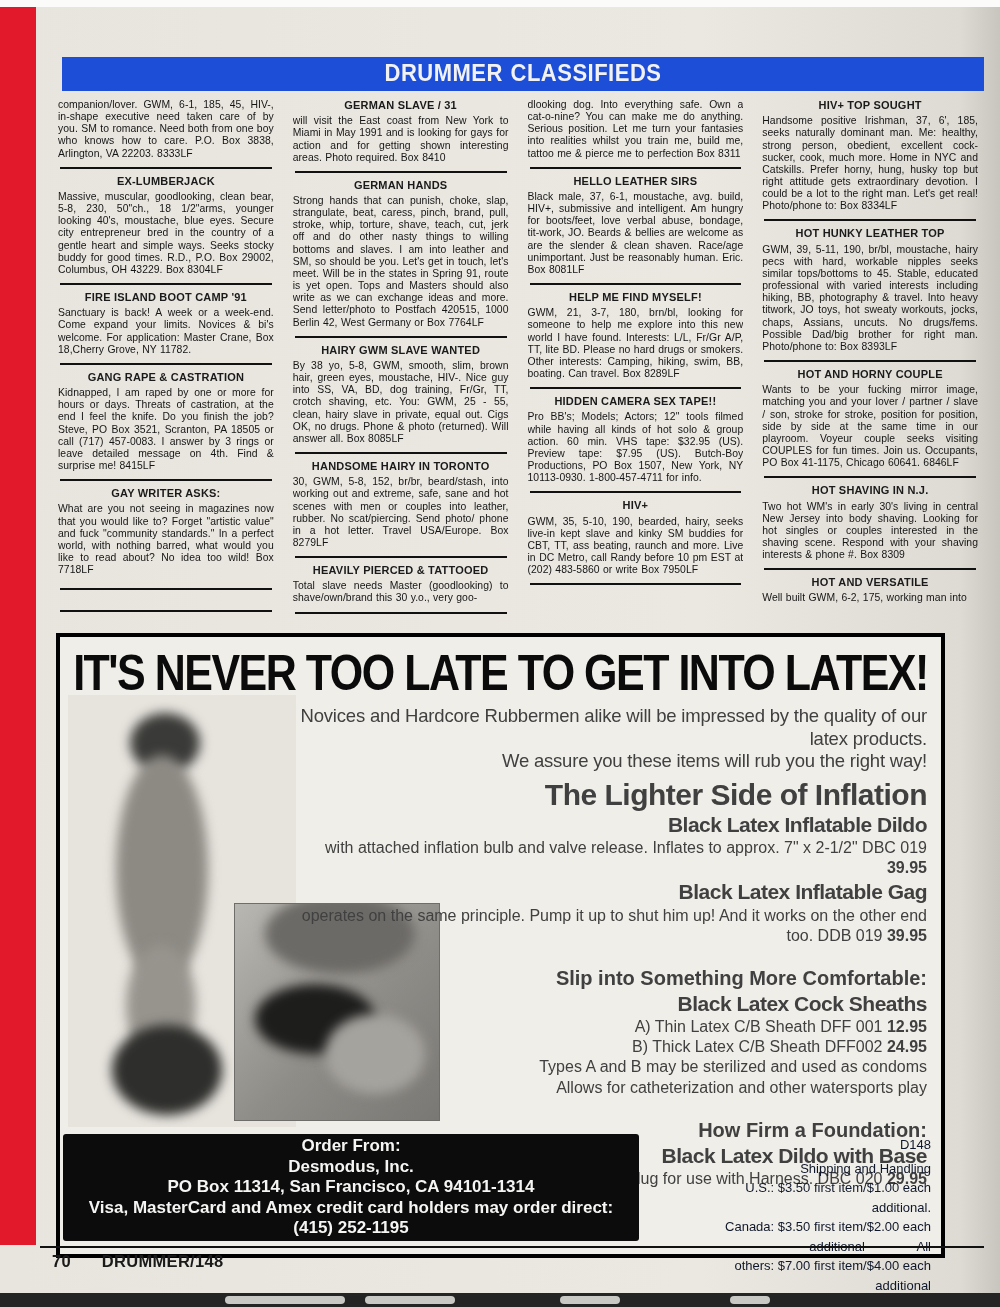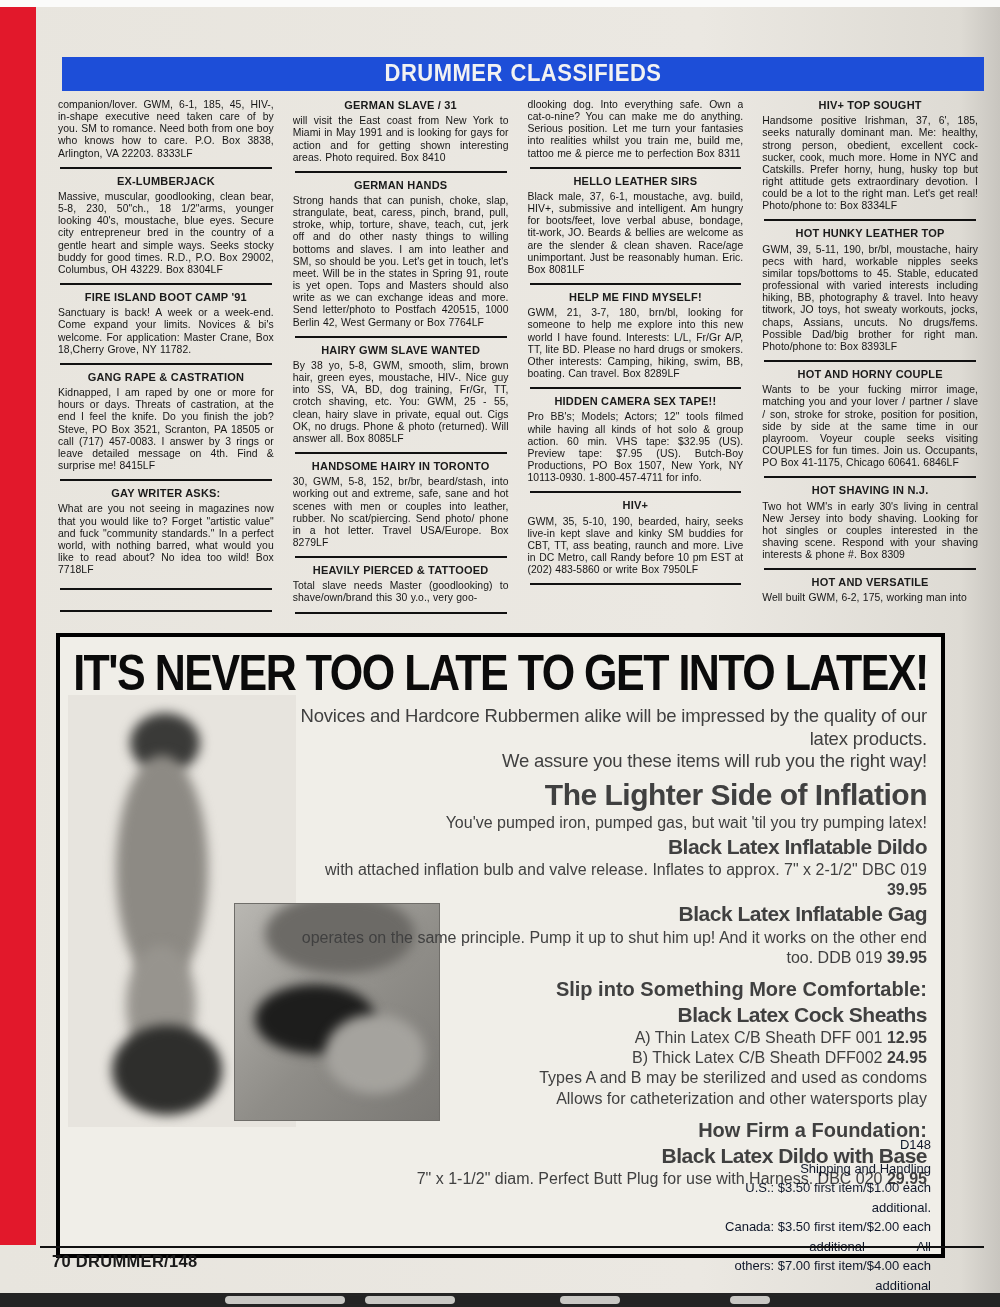--- a/index.html
+++ b/index.html
@@ -52,21 +52,21 @@
     position:absolute; left:0; top:8px; width:100%; text-align:center;
     font-size:43px; font-weight:bold; letter-spacing:-1.5px; white-space:nowrap;
     transform:scaleY(1.15); transform-origin:top center; color:#0b0b0b;
   }
   .ad-copy { position:absolute; left:232px; right:14px; top:68px; text-align:right; color:#404040; }
   .l-intro { font-size:18.5px; line-height:1.22; letter-spacing:-0.2px; }
   .l-h1 { font-size:30px; font-weight:bold; line-height:1.12; margin:5px 0 2px; letter-spacing:-0.5px; }
   .l-tag { font-size:16px; line-height:1.25; }
   .l-h2 { font-size:21px; font-weight:bold; line-height:1.15; margin:2px 0 1px; letter-spacing:-0.5px; }
   .l-desc { font-size:16px; line-height:1.25; margin:1px 0 2px; }
-  .l-h3 { font-size:20px; font-weight:bold; line-height:1.2; margin-top:9px; }
+  .l-h3 { font-size:20px; font-weight:bold; line-height:1.2; margin-top:20px; }
   .l-item { font-size:16px; line-height:1.27; }
   .l-desc b, .l-item b { font-weight:bold; }
 
   
   .photo-standing {
     position:absolute; left:8px; top:58px; width:228px; height:432px; overflow:hidden;
     background:#e7e4de;
   }
   .blob { position:absolute; border-radius:50%; filter:blur(6px); }
   .photo-inset {
@@ -84,21 +84,21 @@
   .shipping {
     position:absolute; right:10px; top:498px; width:290px; text-align:right;
     font-size:13px; line-height:19.5px; color:#0f172a;
   }
   .shipping .code-line { margin-bottom:4px; }
   .shipping b { font-weight:normal;padding-left:48px; }
 
   
   .footer-rule { position:absolute; left:40px; top:1246px; width:944px; border-top:2px solid #111; }
   .footer { position:absolute; left:52px; top:1252px; font-size:16.5px; font-weight:bold; letter-spacing:0.3px; }
-  .footer .mag { }
+  .footer .mag { margin-left:26px; }
 </style>
 </head>
 <body>
 
 <div class="paper"></div>
 <div class="top-edge"></div>
 <div class="red-band"></div>
 
 <div class="masthead">
   <span>DRUMMER CLASSIFIEDS</span>
@@ -191,36 +191,42 @@
   <div class="photo-inset">
     <div class="blob" style="left:20px; top:80px; width:120px; height:70px; background:#1d1d1c;"></div>
     <div class="blob" style="left:90px; top:110px; width:100px; height:80px; background:#a5a39e;"></div>
     <div class="blob" style="left:30px; top:-10px; width:150px; height:80px; background:#6c6a66;"></div>
   </div>
 
   <div class="ad-copy">
     <div class="l-intro">Novices and Hardcore Rubbermen alike will be impressed by the quality of our latex products.</div>
     <div class="l-intro">We assure you these items will rub you the right way!</div>
     <div class="l-h1">The Lighter Side of Inflation</div>
-    <div class="l-tag">You've pumped iron, pumped gas, but wait 'til you try pumping latex!</div>
     <div class="l-h2">Black Latex Inflatable Dildo</div>
     <div class="l-desc"><span>with attached inflation bulb and valve release. Inflates to approx. 7" x 2-1/2" DBC 019 </span><b>39.95</b></div>
     <div class="l-h2">Black Latex Inflatable  Gag</div>
     <div class="l-desc"><span>operates on the same principle. Pump it up to shut him up!  And it works on the other end too.  DDB 019 </span><b>39.95</b></div>
     <div class="l-h3">Slip into Something More Comfortable:</div>
     <div class="l-h2">Black Latex Cock Sheaths</div>
     <div class="l-item"><span>A) Thin Latex C/B Sheath DFF 001 </span><b>12.95</b></div>
     <div class="l-item"><span>B) Thick Latex C/B Sheath DFF002  </span><b>24.95</b></div>
     <div class="l-item">Types A and B may be sterilized and used as condoms</div>
     <div class="l-item">Allows for catheterization and other watersports play</div>
     <div class="l-h3">How Firm a Foundation:</div>
     <div class="l-h2">Black Latex Dildo with Base</div>
     <div class="l-desc"><span>7" x 1-1/2" diam. Perfect Butt Plug for use with Harness. DBC 020 </span><b>29.95</b></div>
   </div>
 
+  <div class="order-box">
+    <div>Order From:</div>
+    <div>Desmodus, Inc.</div>
+    <div>PO Box 11314, San Francisco, CA 94101-1314</div>
+    <div>Visa, MasterCard and Amex credit card holders may order direct:</div>
+    <div>(415) 252-1195</div>
+  </div>
 
   <div class="shipping">
     <div class="code-line">D148</div>
     <div>Shipping and Handling</div>
     <div><b>U.S.:</b><span> $3.50 first item/$1.00 each additional.</span></div>
     <div><b>Canada:</b><span> $3.50 first item/$2.00 each additional </span><b>All</b></div>
     <div><b>others:</b><span> $7.00 first item/$4.00 each additional</span></div>
     <div>CA residents add 7% sales tax</div>
   </div>
 </div>

